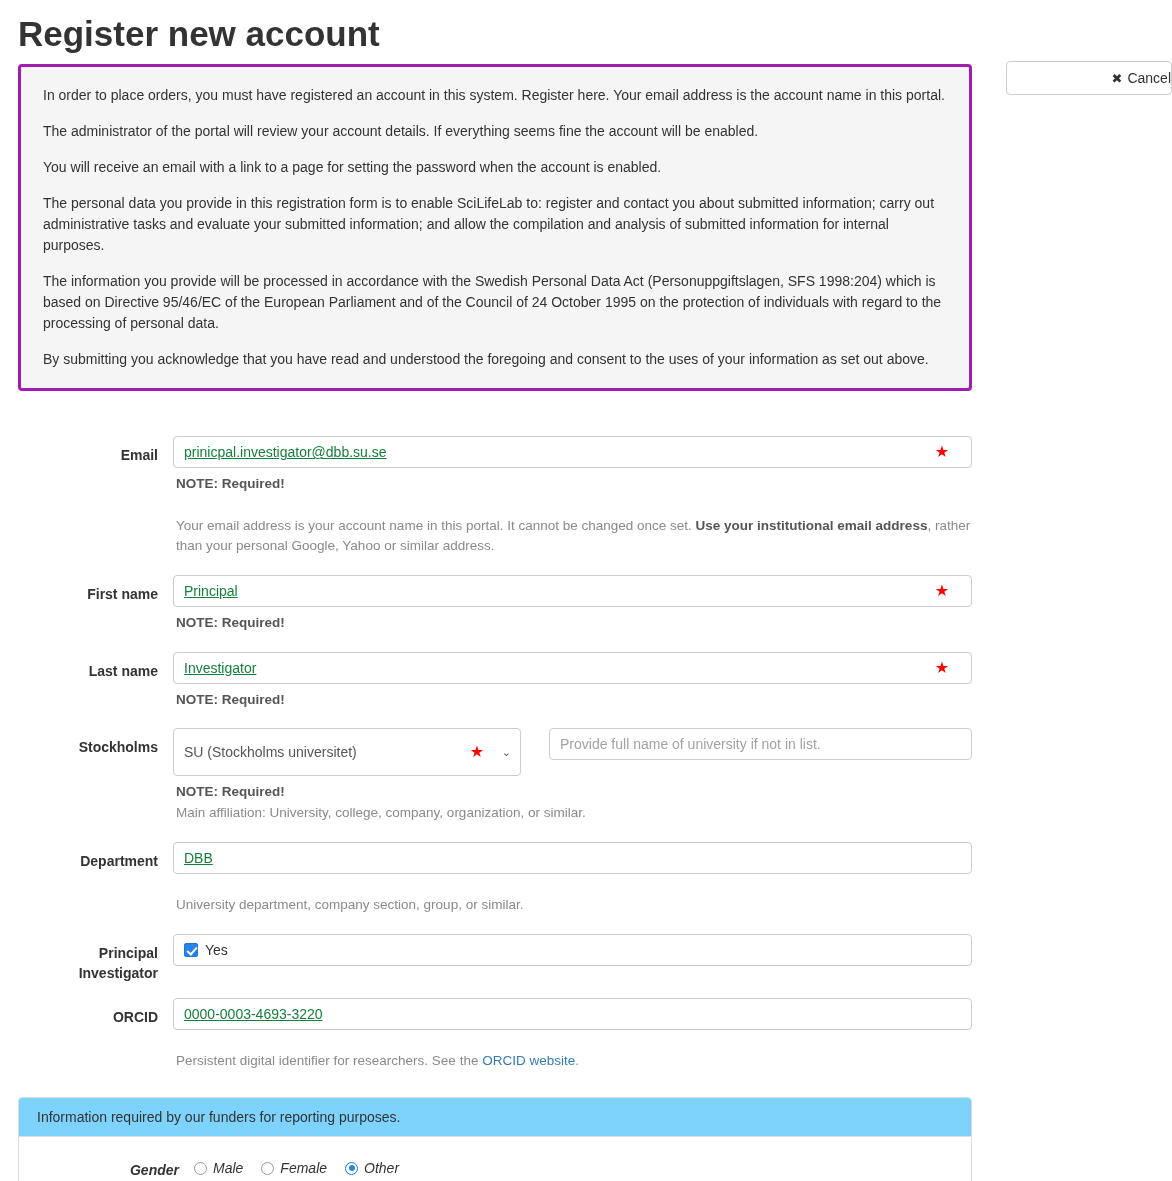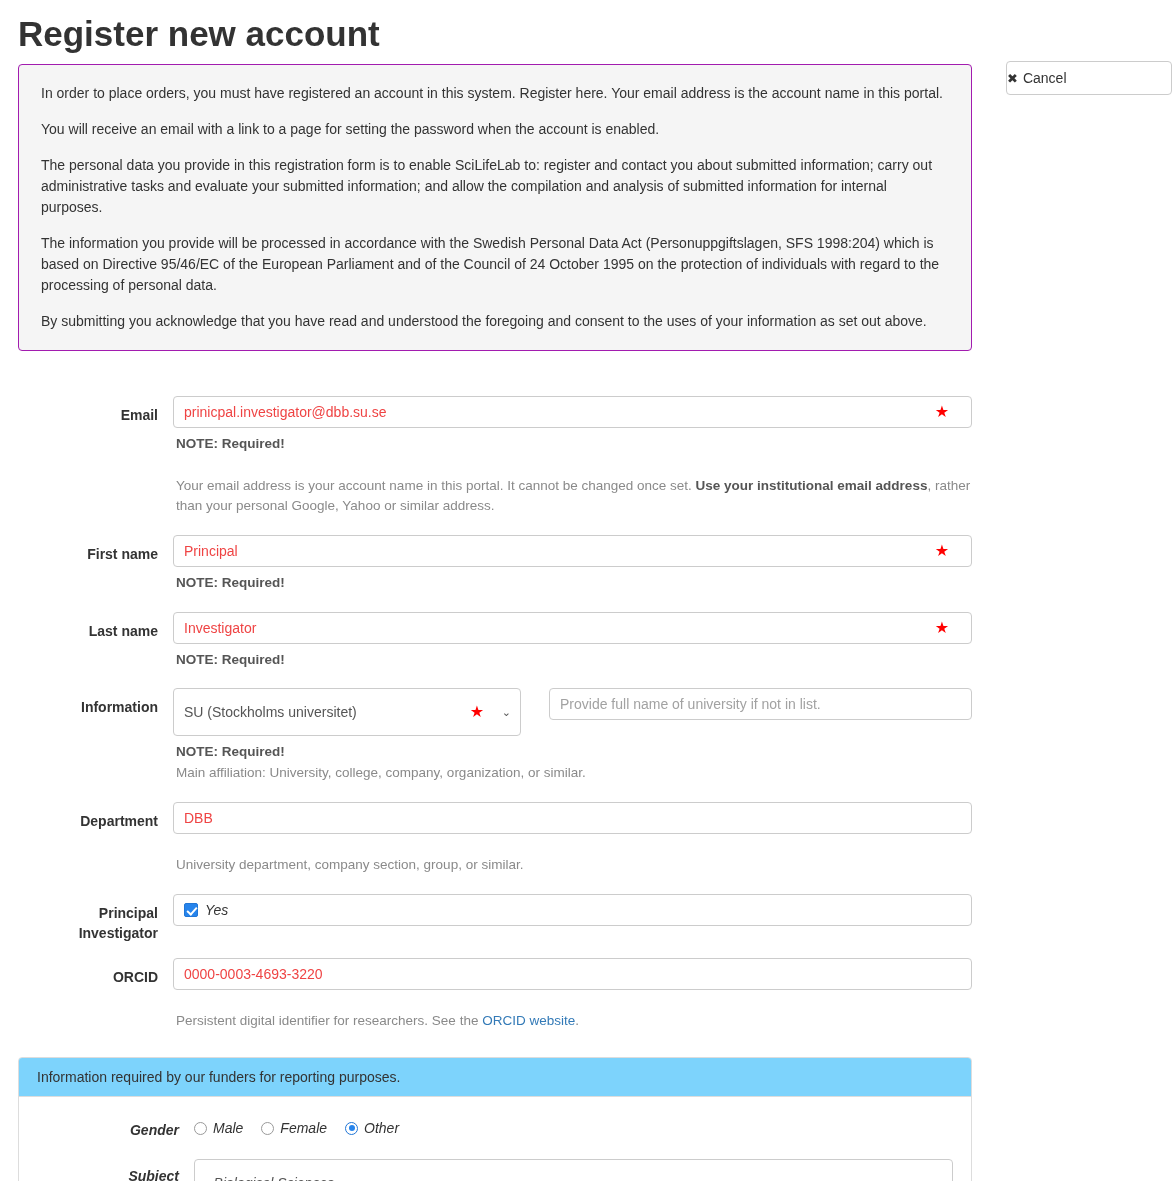--- a/index.html
+++ b/index.html
@@ -34,31 +34,31 @@
     display: block;
     width: 166px;
     height: 34px;
     background: #ffffff;
     border: 1px solid #cccccc;
     border-radius: 4px;
     font-family: "Liberation Sans", sans-serif;
     font-size: 14px;
     color: #333333;
     line-height: 32px;
-    text-align: left;
+    text-align: right;
     cursor: pointer;
     padding: 0;
   }
   .cancel-button .x-icon { font-size: 13px; margin-right: 5px; }
 
   
   .intro-panel {
     margin: 0 200px 0 18px;
     background: #f5f5f5;
-    border: 1px solid #a21caf;
+    border: 3px solid #a21caf;
     border-radius: 4px;
     padding: 18px 22px 14px 22px;
   }
   .intro-panel p {
     margin: 0 0 15px 0;
     font-size: 14px;
     line-height: 1.5;
     color: #333333;
   }
   .intro-panel p:last-child { margin-bottom: 4px; }
@@ -86,21 +86,21 @@
     height: 32px;
     border: 1px solid #cccccc;
     border-radius: 4px;
     background: #ffffff;
     display: flex;
     align-items: center;
     padding: 0 10px;
     font-size: 14px;
     color: #555555;
   }
-  .input-box .value { color: #ef4444; }
+  .input-box .value { color: #15803d; text-decoration: underline; }
   .input-box .placeholder { color: #a2a2a2; }
   .req-star {
     position: absolute;
     right: 22px;
     top: 50%;
     transform: translateY(-50%);
     color: #ff0000;
     font-size: 16px;
     line-height: 1;
   }
@@ -162,21 +162,21 @@
   }
   .cbx::after {
     content: "";
     position: absolute;
     left: 4px; top: 1px;
     width: 4px; height: 8px;
     border: solid #ffffff;
     border-width: 0 2px 2px 0;
     transform: rotate(42deg);
   }
-  .cbx-label { font-size: 14px; color: #333333; font-style: italic; }
+  .cbx-label { font-size: 14px; color: #333333; }
 
   
   .funders-panel {
     margin: 26px 200px 0 18px;
     border: 1px solid #dddddd;
     border-radius: 4px;
     background: #ffffff;
     overflow: hidden;
   }
   .funders-head {
@@ -220,20 +220,21 @@
 <div class="page">
 
   <h1 class="page-title">Register new account</h1>
 
   <div class="cancel-wrap">
     <button class="cancel-button"><span class="x-icon">✖</span><span>Cancel</span></button>
   </div>
 
   <div class="intro-panel">
     <p>In order to place orders, you must have registered an account in this system. Register here. Your email address is the account name in this portal.</p>
+    <p>The administrator of the portal will review your account details. If everything seems fine the account will be enabled.</p>
     <p>You will receive an email with a link to a page for setting the password when the account is enabled.</p>
     <p>The personal data you provide in this registration form is to enable SciLifeLab to: register and contact you about submitted information; carry out administrative tasks and evaluate your submitted information; and allow the compilation and analysis of submitted information for internal purposes.</p>
     <p>The information you provide will be processed in accordance with the Swedish Personal Data Act (Personuppgiftslagen, SFS 1998:204) which is based on Directive 95/46/EC of the European Parliament and of the Council of 24 October 1995 on the protection of individuals with regard to the processing of personal data.</p>
     <p>By submitting you acknowledge that you have read and understood the foregoing and consent to the uses of your information as set out above.</p>
   </div>
 
   <div class="form">
 
     <div class="form-row">
       <div class="col-label">Email</div>
@@ -263,21 +264,21 @@
       <div class="col-field">
         <div class="input-box">
           <span class="value">Investigator</span>
           <span class="req-star">★</span>
         </div>
         <div class="note">NOTE: Required!</div>
       </div>
     </div>
 
     <div class="form-row">
-      <div class="col-label">Information</div>
+      <div class="col-label">Stockholms</div>
       <div class="col-field">
         <div class="two-col">
           <div class="select-box uni-select">
             <span class="value">SU (Stockholms universitet)</span>
             <span class="req-star">★</span>
             <span class="chevron">⌄</span>
           </div>
           <div class="input-box uni-other">
             <span class="placeholder">Provide full name of university if not in list.</span>
           </div>

